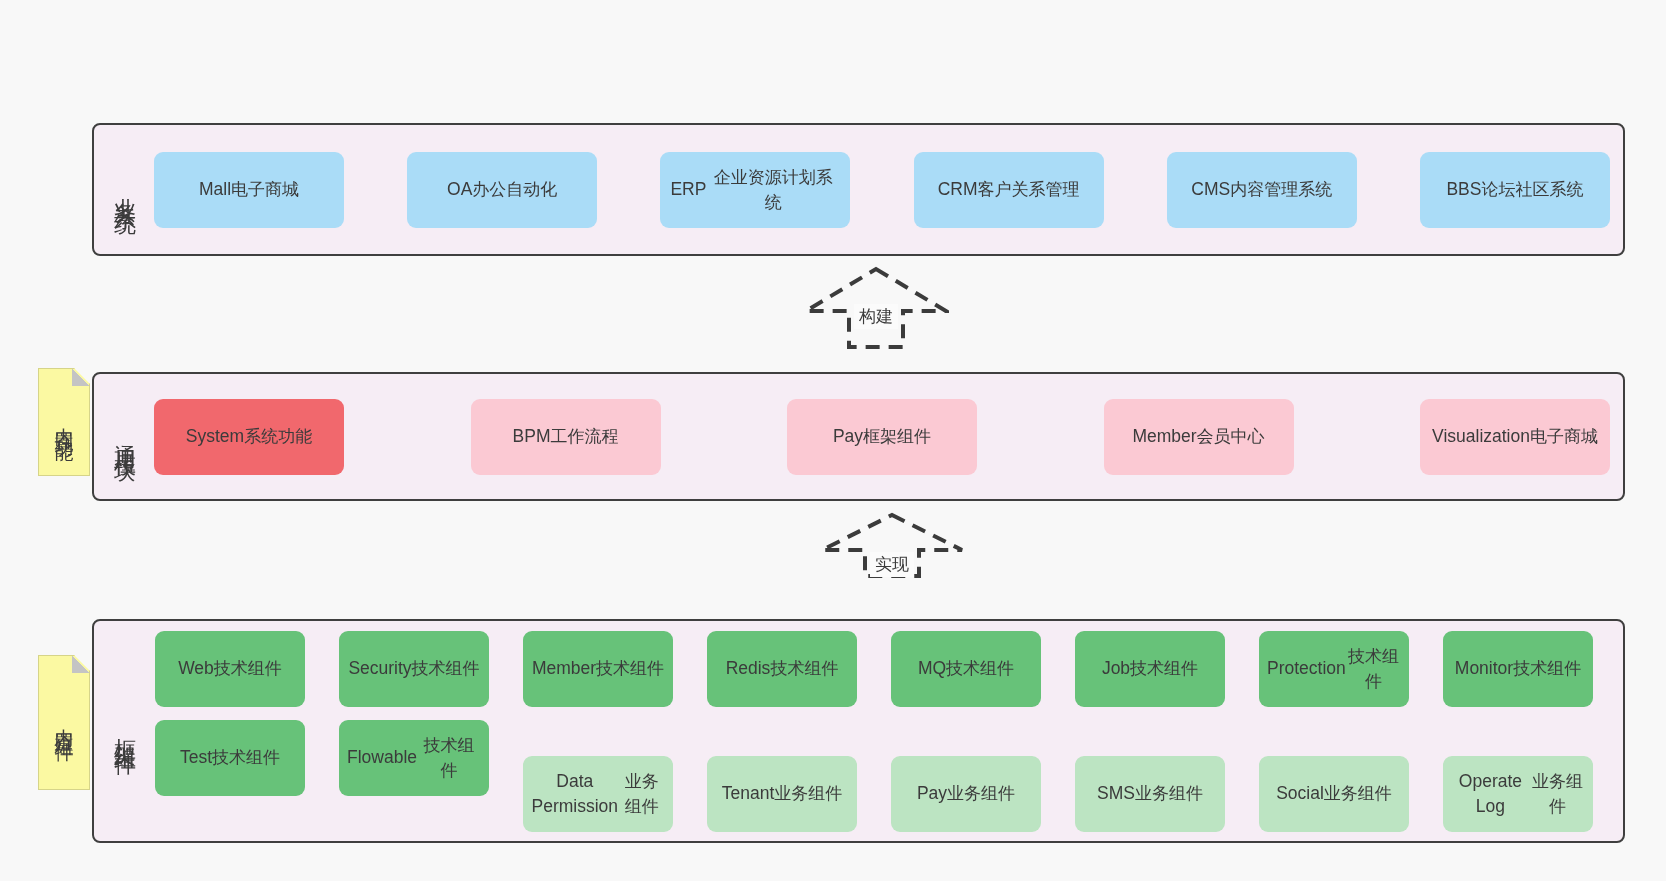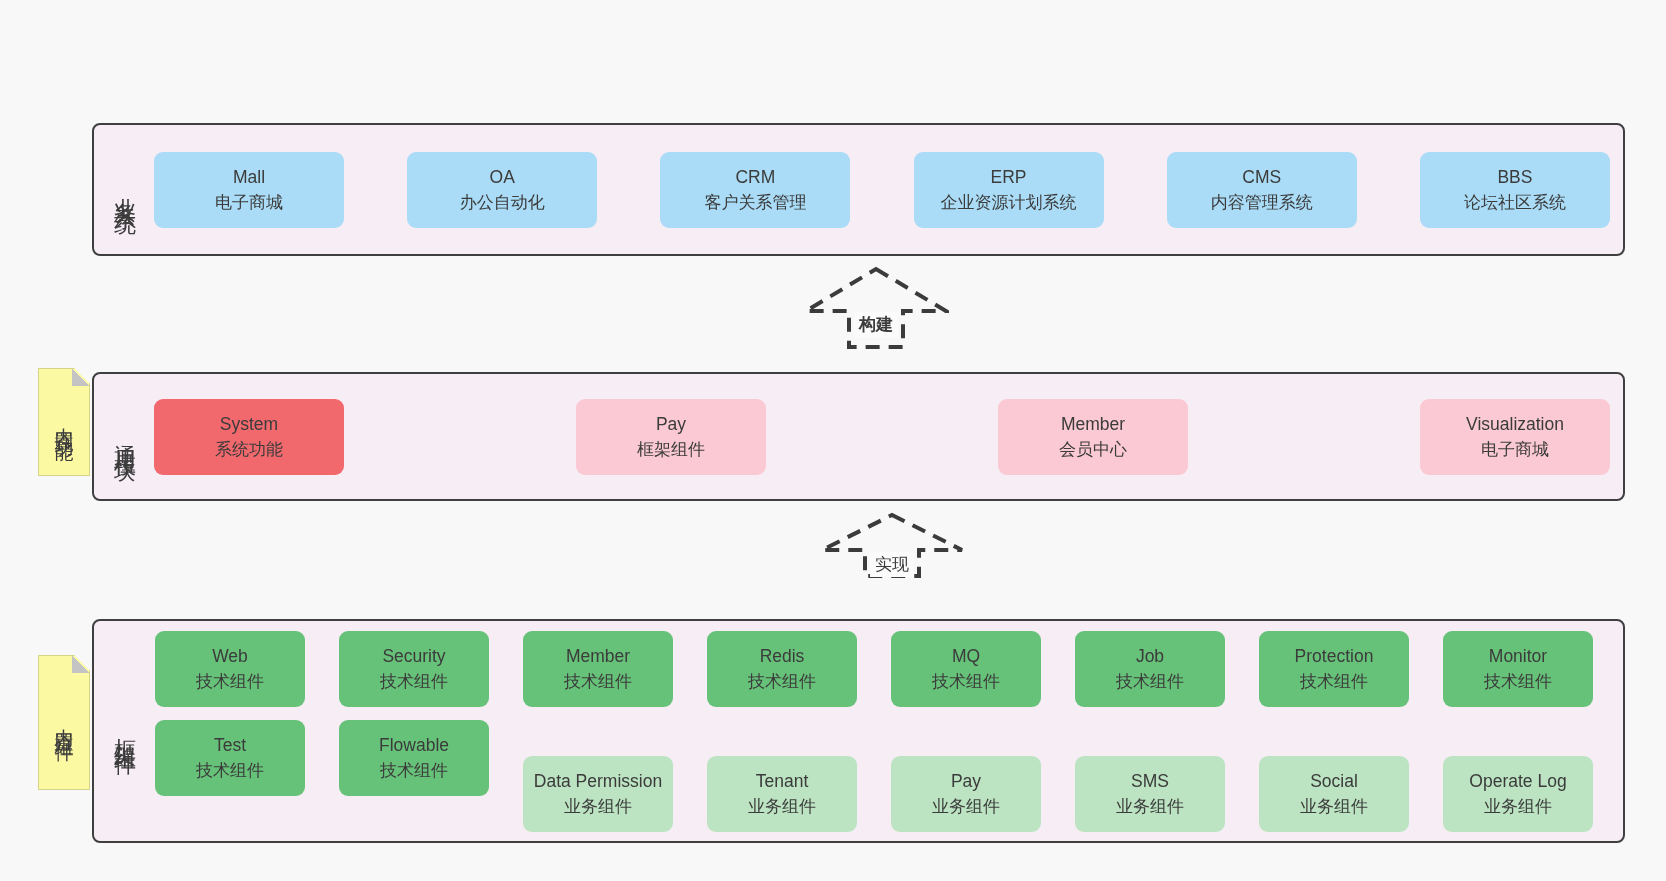--- a/index.html
+++ b/index.html
@@ -54,21 +54,20 @@
     margin:0 30px 0 15px;
   }
   .grid-row{
     display:flex;
     justify-content:space-between;
   }
   .box{
     height:76px;
     border-radius:9px;
     display:flex;
-    flex-direction:column;
     align-items:center;
     justify-content:center;
     text-align:center;
     line-height:25px;
     font-size:17px;
     color:var(--c-text,#3b3b3b);
     box-sizing:border-box;
     padding:2px 10px;
   }
   .box .box-title{font-size:17.5px;}
@@ -109,46 +108,46 @@
   .arrow-label{
     position:absolute;
     left:50%;
     transform:translateX(-50%);
     background:#fbfbfb;
     padding:1px 5px;
     font-size:17px;
     white-space:nowrap;
     color:var(--c-text,#3b3b3b);
   }
-  .arrow-build .arrow-label{top:46px;font-weight:bold;}
+  .arrow-build .arrow-label{top:38px;}
   .arrow-impl .arrow-label{top:40px;}
 </style>
 </head>
 <body>
 
 <div class="canvas">
 
   <div class="section sec-business">
     <div class="v-label">业务系统</div>
     <div class="box-row" id="row-business">
         <div class="box box-w190 v-blue">
           <div class="box-title">Mall</div>
           <div class="box-sub">电子商城</div>
         </div>
         <div class="box box-w190 v-blue">
           <div class="box-title">OA</div>
           <div class="box-sub">办公自动化</div>
         </div>
         <div class="box box-w190 v-blue">
+          <div class="box-title">ERP</div>
+          <div class="box-sub">企业资源计划系统</div>
+        </div>
+        <div class="box box-w190 v-blue">
           <div class="box-title">CRM</div>
           <div class="box-sub">客户关系管理</div>
-        </div>
-        <div class="box box-w190 v-blue">
-          <div class="box-title">ERP</div>
-          <div class="box-sub">企业资源计划系统</div>
         </div>
         <div class="box box-w190 v-blue">
           <div class="box-title">CMS</div>
           <div class="box-sub">内容管理系统</div>
         </div>
         <div class="box box-w190 v-blue">
           <div class="box-title">BBS</div>
           <div class="box-sub">论坛社区系统</div>
         </div>
       </div>
@@ -162,20 +161,24 @@
   </div>
 
   <div class="section sec-modules">
     <div class="v-label">通用模块</div>
     <div class="box-row" id="row-modules">
         <div class="box box-w190 v-red">
           <div class="box-title">System</div>
           <div class="box-sub">系统功能</div>
         </div>
         <div class="box box-w190 v-pink">
+          <div class="box-title">BPM</div>
+          <div class="box-sub">工作流程</div>
+        </div>
+        <div class="box box-w190 v-pink">
           <div class="box-title">Pay</div>
           <div class="box-sub">框架组件</div>
         </div>
         <div class="box box-w190 v-pink">
           <div class="box-title">Member</div>
           <div class="box-sub">会员中心</div>
         </div>
         <div class="box box-w190 v-pink">
           <div class="box-title">Visualization</div>
           <div class="box-sub">电子商城</div>

